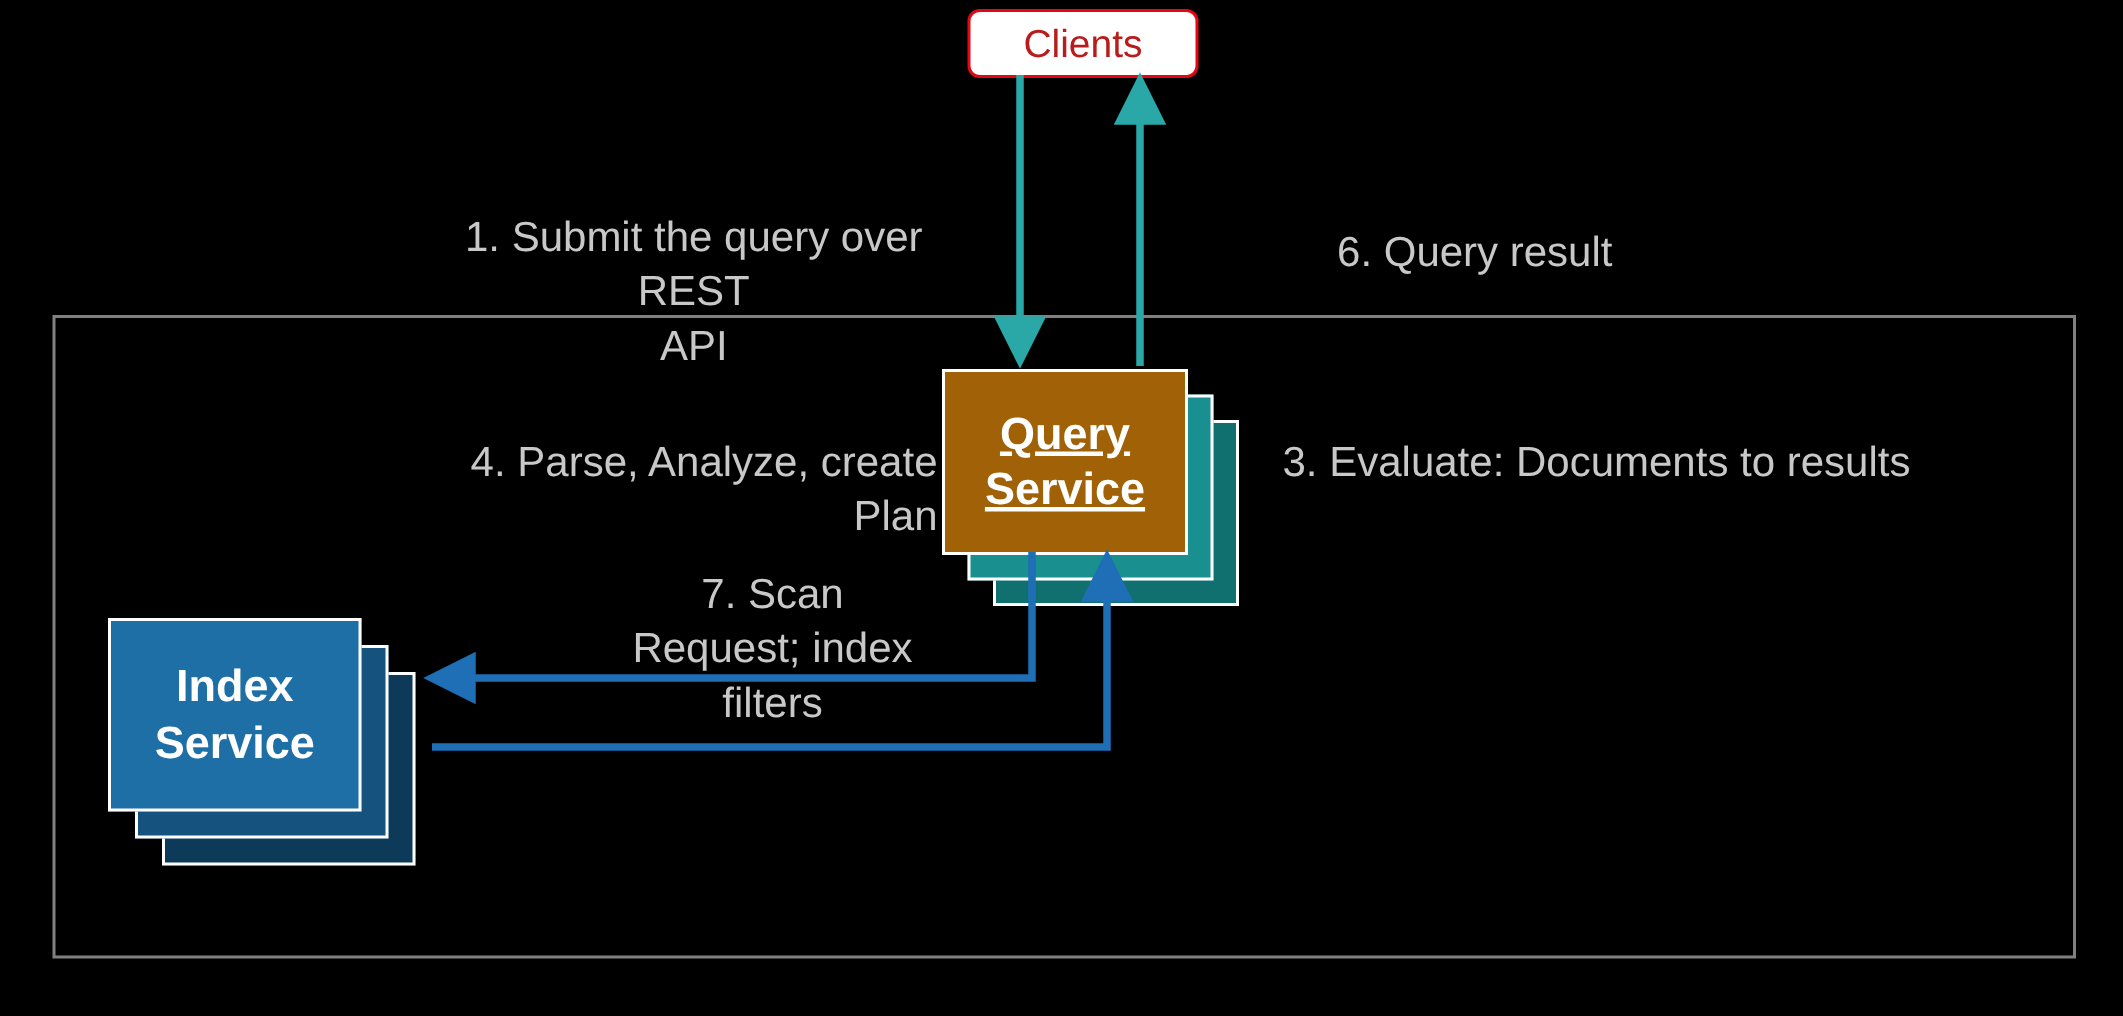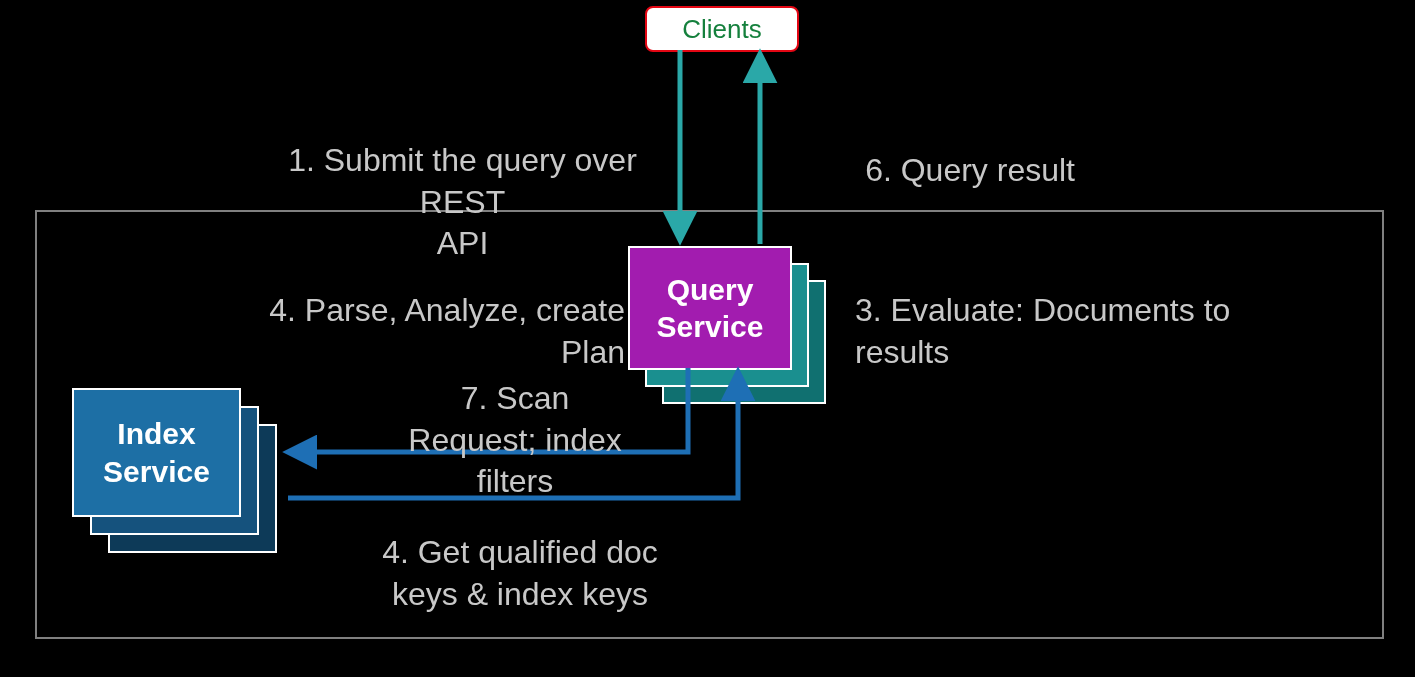--- a/index.html
+++ b/index.html
@@ -12,37 +12,37 @@
     overflow: hidden;
   }
   .canvas {
     position: relative;
     width: 1415px;
     height: 677px;
   }
   .text {
     position: absolute;
     color: #c8c8c8;
-    font-size: 32px;
+    font-size: 28px;
     line-height: 1.3;
     text-align: center;
     white-space: pre-line;
   }
   .outer-frame {
     position: absolute;
     border: 2px solid #808080;
     background: transparent;
   }
   
   .clients-box {
     position: absolute;
     background: #ffffff;
     border: 2px solid #e30613;
     border-radius: 8px;
-    color: #15803d;
+    color: #b91c1c;
     font-size: 26px;
     display: flex;
     align-items: center;
     justify-content: center;
   }
   
   .stack {
     position: absolute;
   }
   .stack .layer {
@@ -75,27 +75,27 @@
 
   <div class="outer-frame" style="left:35px; top:210px; width:1345px; height:425px;"></div>
 
   <div class="clients-box" style="left:645px; top:6px; width:150px; height:42px;">
     <span>Clients</span>
   </div>
 
   <div class="stack" style="left:628px; top:246px; width:200px; height:160px;">
     <div class="layer" style="left:34px; top:34px; width:160px; height:120px; background:#107070;"></div>
     <div class="layer" style="left:17px; top:17px; width:160px; height:120px; background:#1a8f8f;"></div>
-    <div class="layer front" style="left:0; top:0; width:160px; height:120px; background:#a21caf;">
+    <div class="layer front" style="left:0; top:0; width:160px; height:120px; background:#a16207;text-decoration:underline;">
       <span>Query
 Service</span>
     </div>
   </div>
 
-  <div class="stack" style="left:72px; top:388px; width:215px; height:170px;">
+  <div class="stack" style="left:72px; top:412px; width:215px; height:170px;">
     <div class="layer" style="left:36px; top:36px; width:165px; height:125px; background:#0d3a58;"></div>
     <div class="layer" style="left:18px; top:18px; width:165px; height:125px; background:#15527d;"></div>
     <div class="layer front" style="left:0; top:0; width:165px; height:125px; background:#1D6FA5;">
       <span>Index
 Service</span>
     </div>
   </div>
 
   <svg class="arrows">
     <defs>
@@ -122,16 +122,14 @@
   <div class="text" style="left:855px; top:150px; width:220px; text-align:right;">6. Query result</div>
 
   <div class="text" style="left:255px; top:290px; width:370px; text-align:right;">4. Parse, Analyze, create Plan</div>
 
   <div class="text" style="left:855px; top:290px; width:420px; text-align:left;">3. Evaluate: Documents to results</div>
 
   <div class="text" style="left:380px; top:378px; width:270px;">7.  Scan
 Request; index
 filters</div>
 
-  <div class="text" style="left:370px; top:532px; width:300px;">4. Get qualified doc
-keys &amp; index keys</div>
 
 </div>
 
 </body></html>

